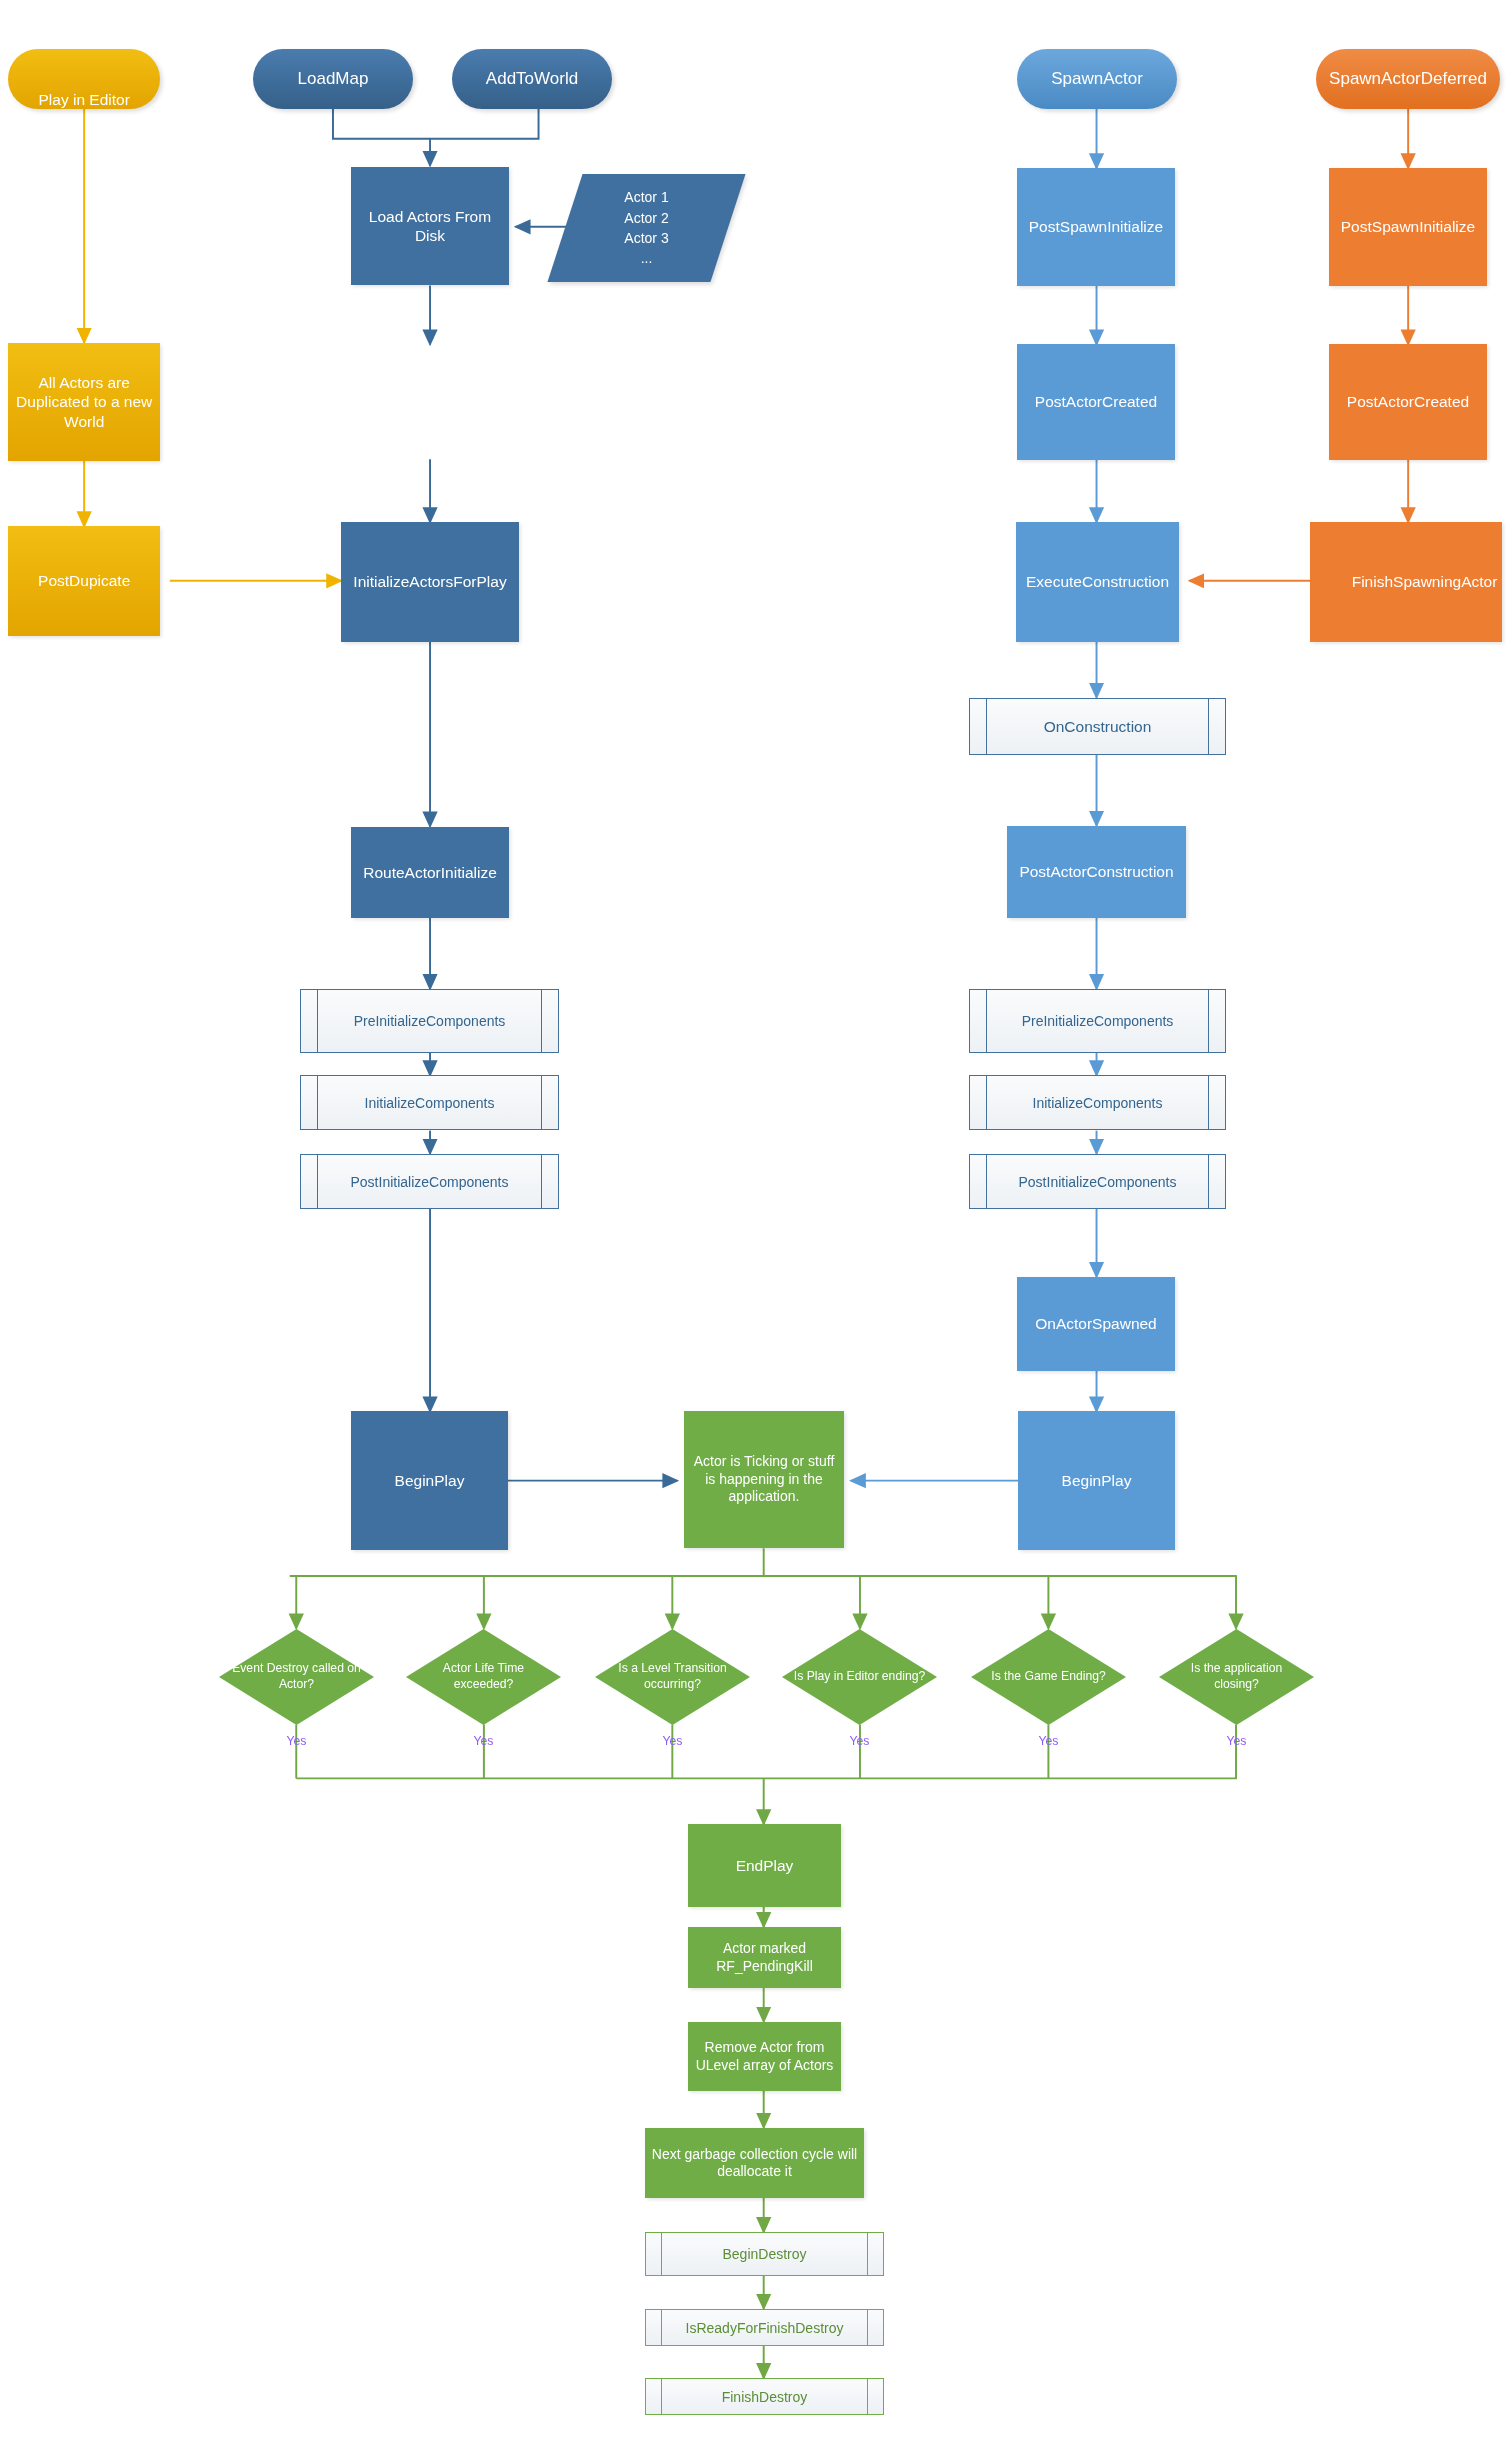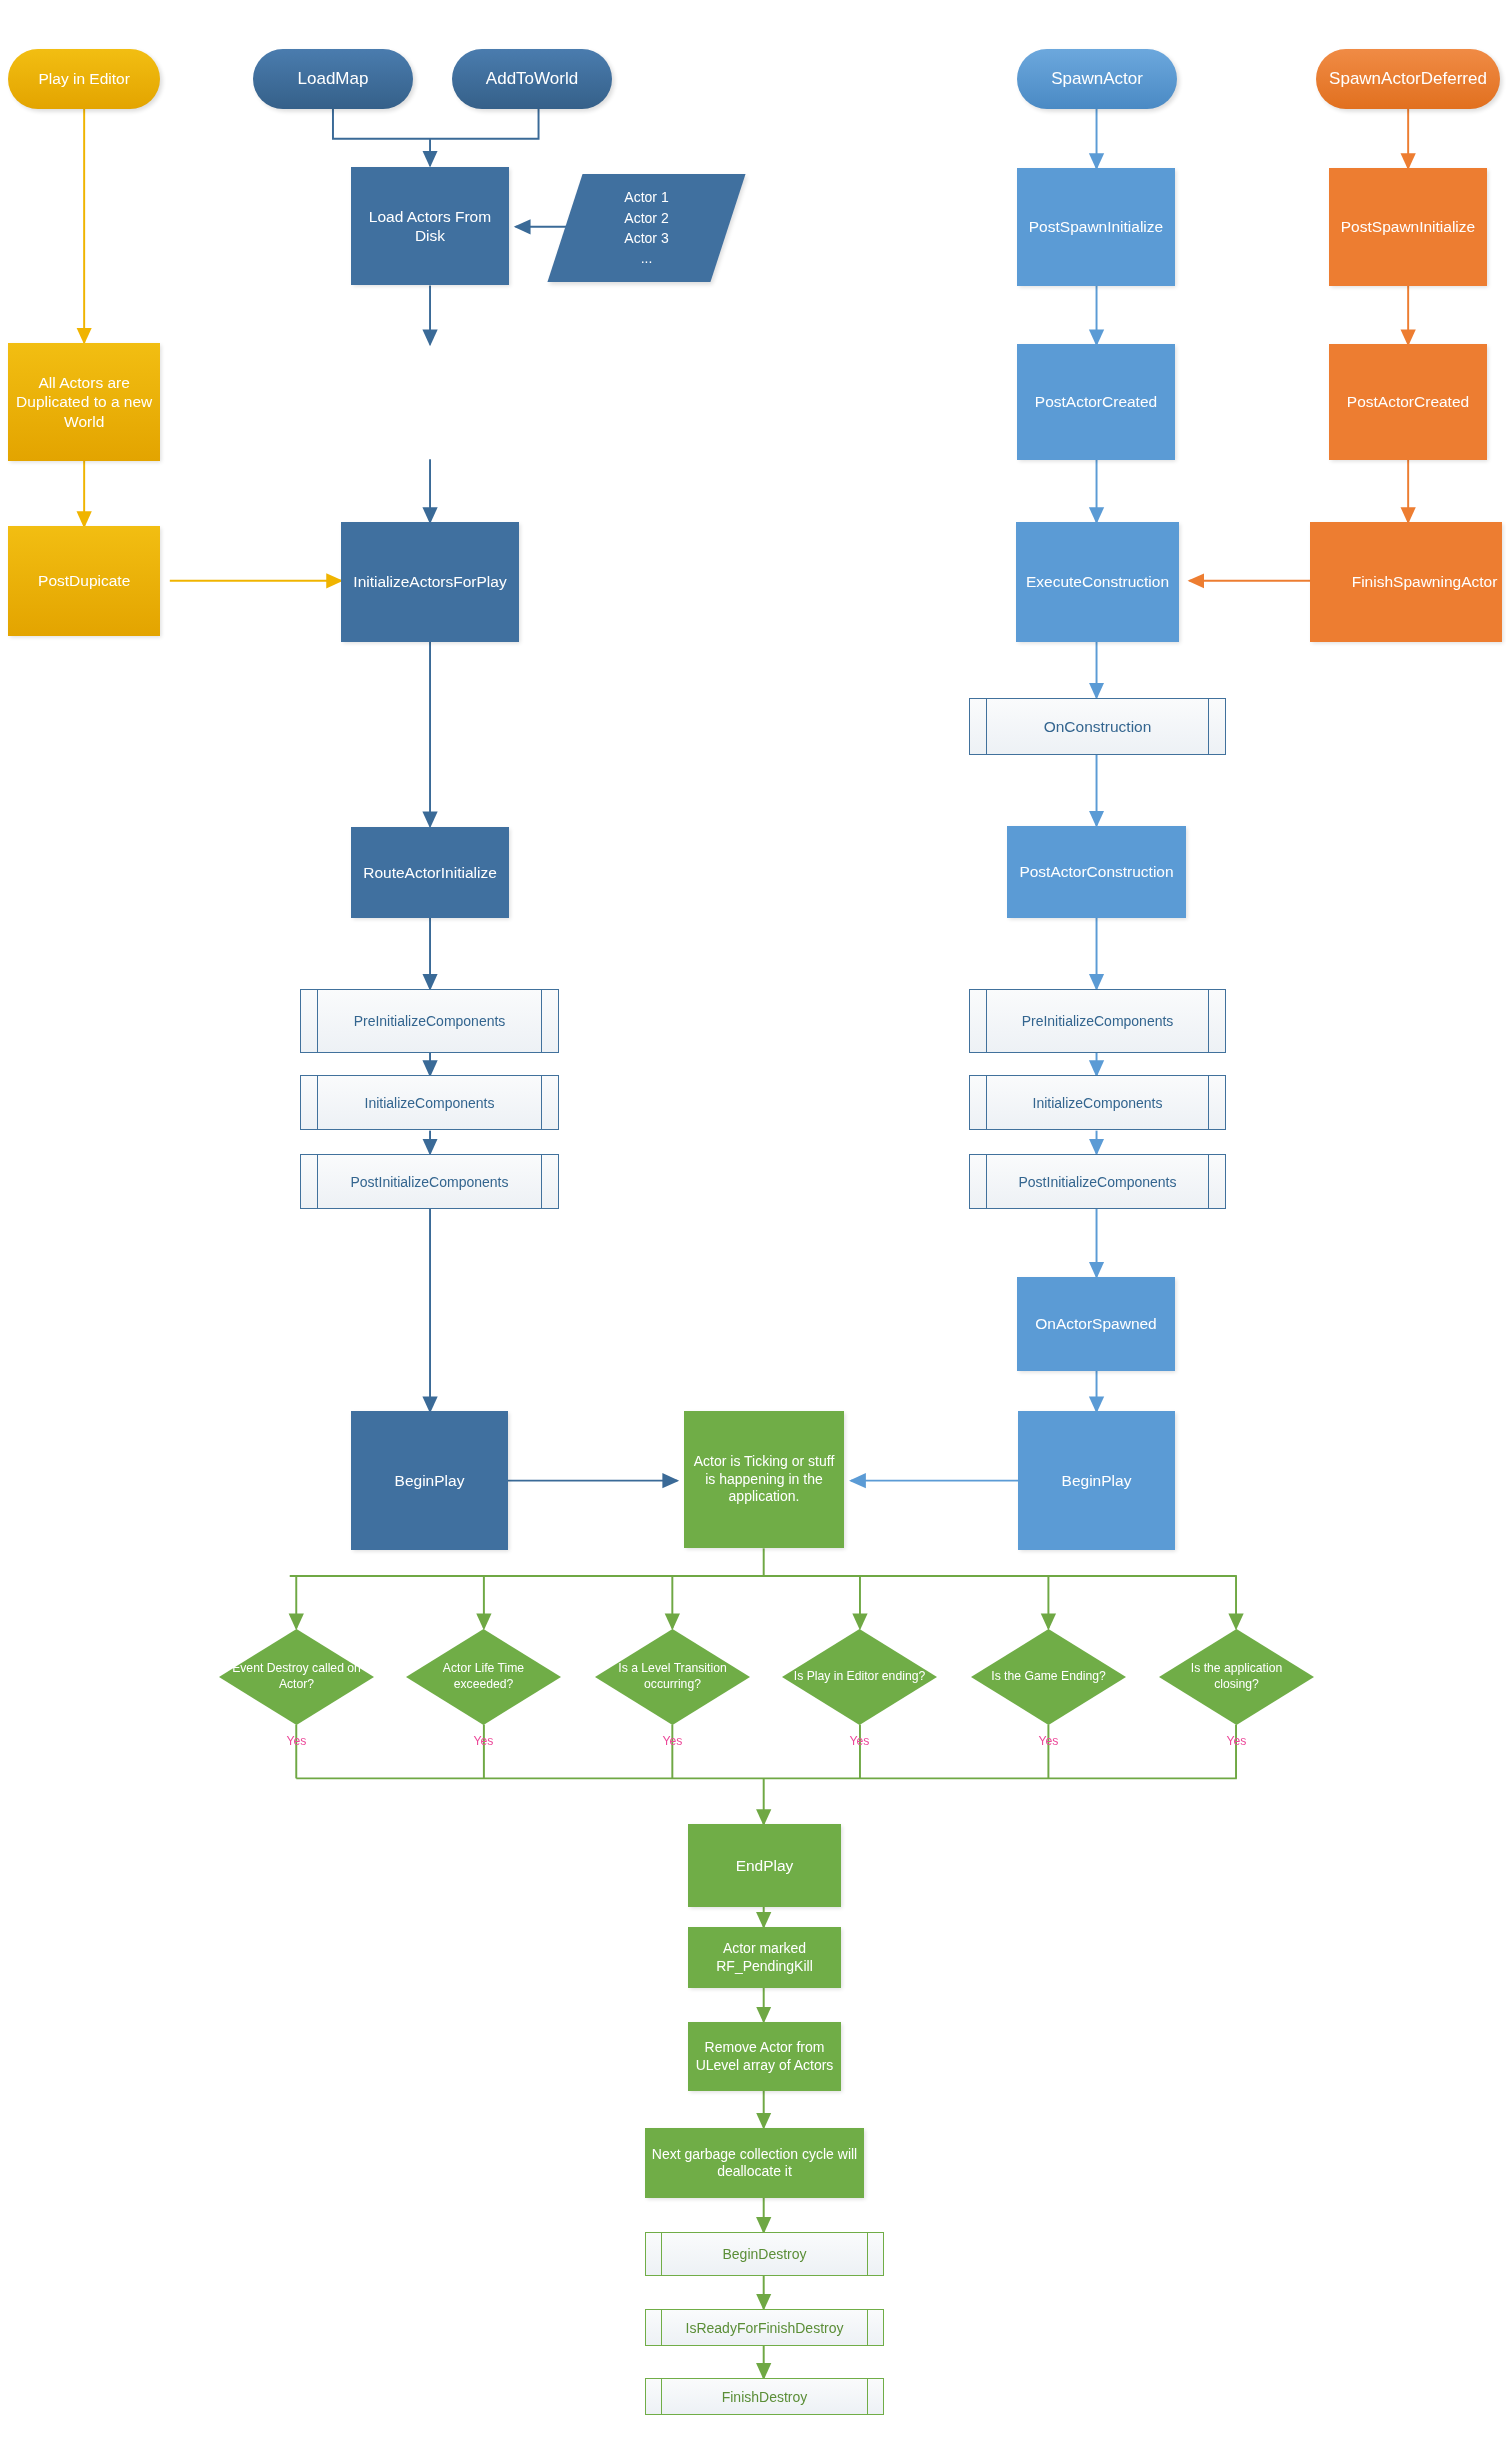--- a/index.html
+++ b/index.html
@@ -118,21 +118,21 @@
     top: 50%;
     transform: translateY(-50%);
     color: #fff;
     text-align: center;
     line-height: 1.3;
   }
 
   
   .edge-label {
     position: absolute;
-    color: #ec4899;
+    color: #8b5cf6;
     font-size: 12.2px;
     z-index: 4;
     text-align: center;
     white-space: nowrap;
   }
 
   .f11 { font-size: 12.2px; }
   .f13 { font-size: 14px; }
   .f15 { font-size: 15.5px; }
   .f16 { font-size: 17px; }
@@ -238,21 +238,21 @@
 
       <path d="M936,2323 L936,2362" stroke="#6FA844" marker-end="url(#ah-green)"></path>
       <path d="M936,2437 L936,2478" stroke="#6FA844" marker-end="url(#ah-green)"></path>
       <path d="M936,2562 L936,2608" stroke="#6FA844" marker-end="url(#ah-green)"></path>
       <path d="M936,2694 L936,2736" stroke="#6FA844" marker-end="url(#ah-green)"></path>
       <path d="M936,2790 L936,2830" stroke="#6FA844" marker-end="url(#ah-green)"></path>
       <path d="M936,2875 L936,2915" stroke="#6FA844" marker-end="url(#ah-green)"></path>
     </g>
   </svg>
 
-  <div class="node pill fill-yellow f15" style="left:8.2px; top:49px; width:152px; height:60px;">
+  <div class="node pill fill-yellow f15" style="left:8.2px; top:49px; width:152px; height:60px;align-items:flex-end;">
     <span class="lbl">Play in Editor</span>
   </div>
 
   <div class="node pill fill-dark f16" style="left:253px; top:49px; width:160px; height:60px;">
     <span class="lbl">LoadMap</span>
   </div>
 
   <div class="node pill fill-dark f16" style="left:452px; top:49px; width:160px; height:60px;">
     <span class="lbl">AddToWorld</span>
   </div>

